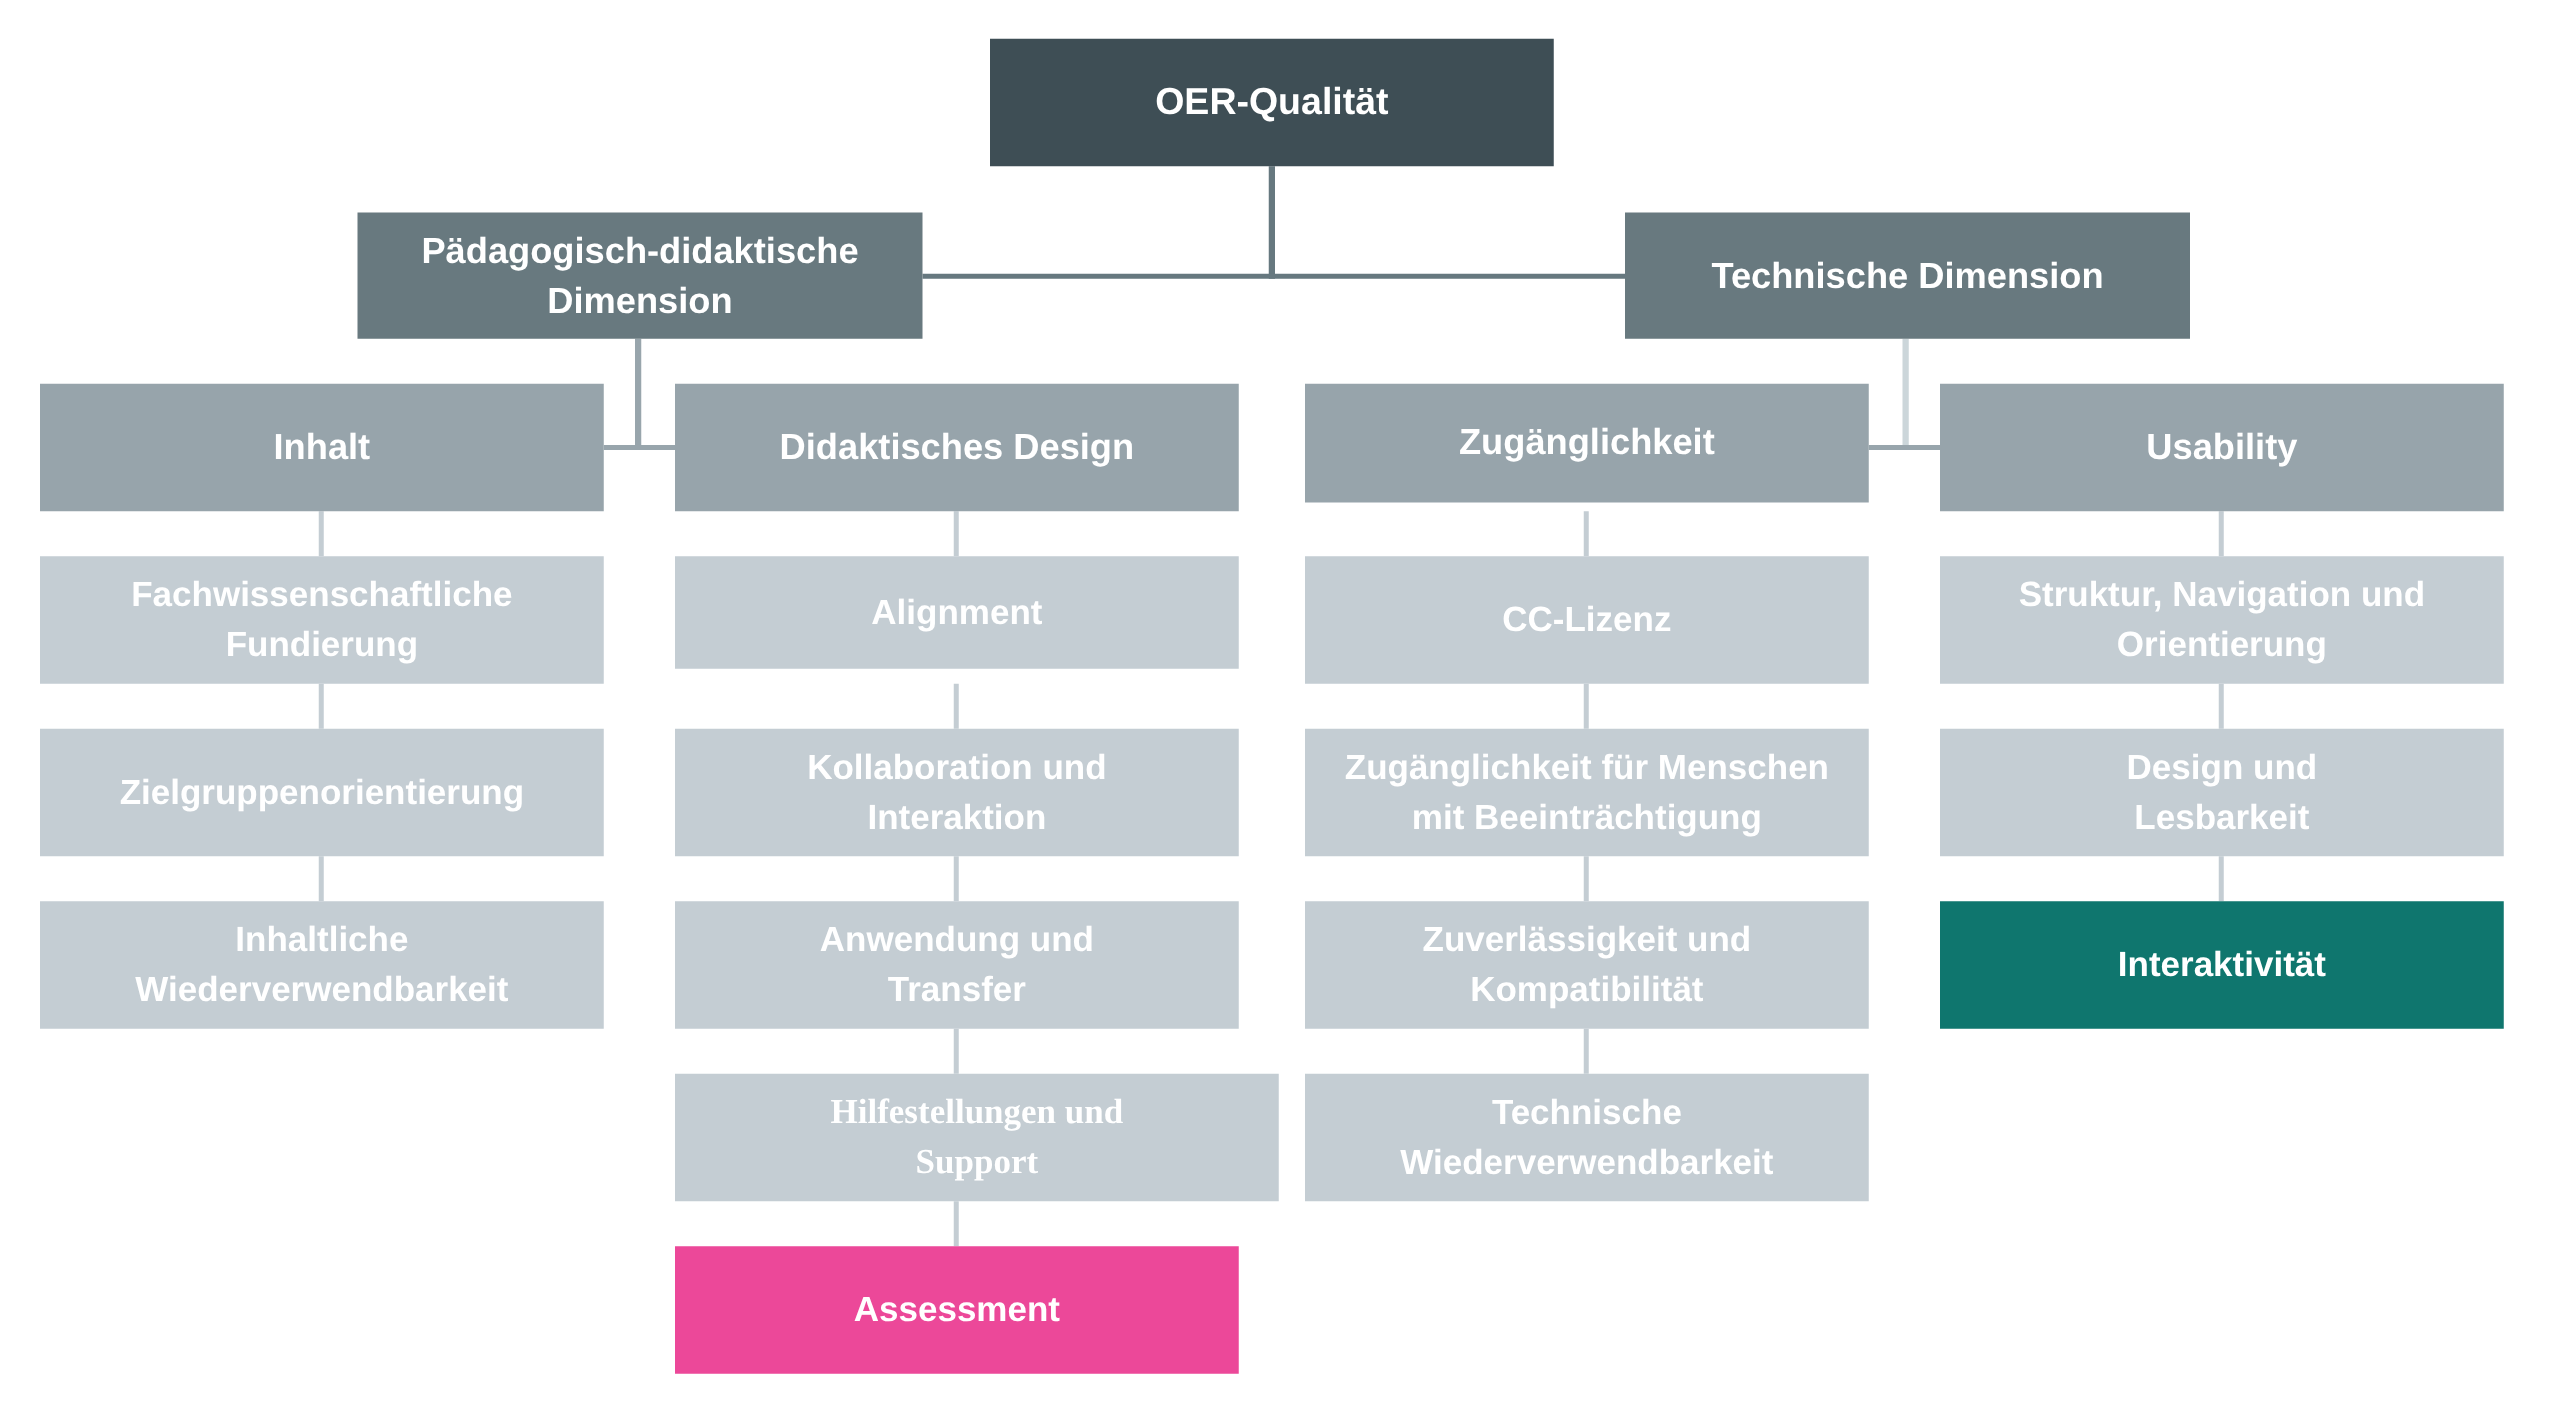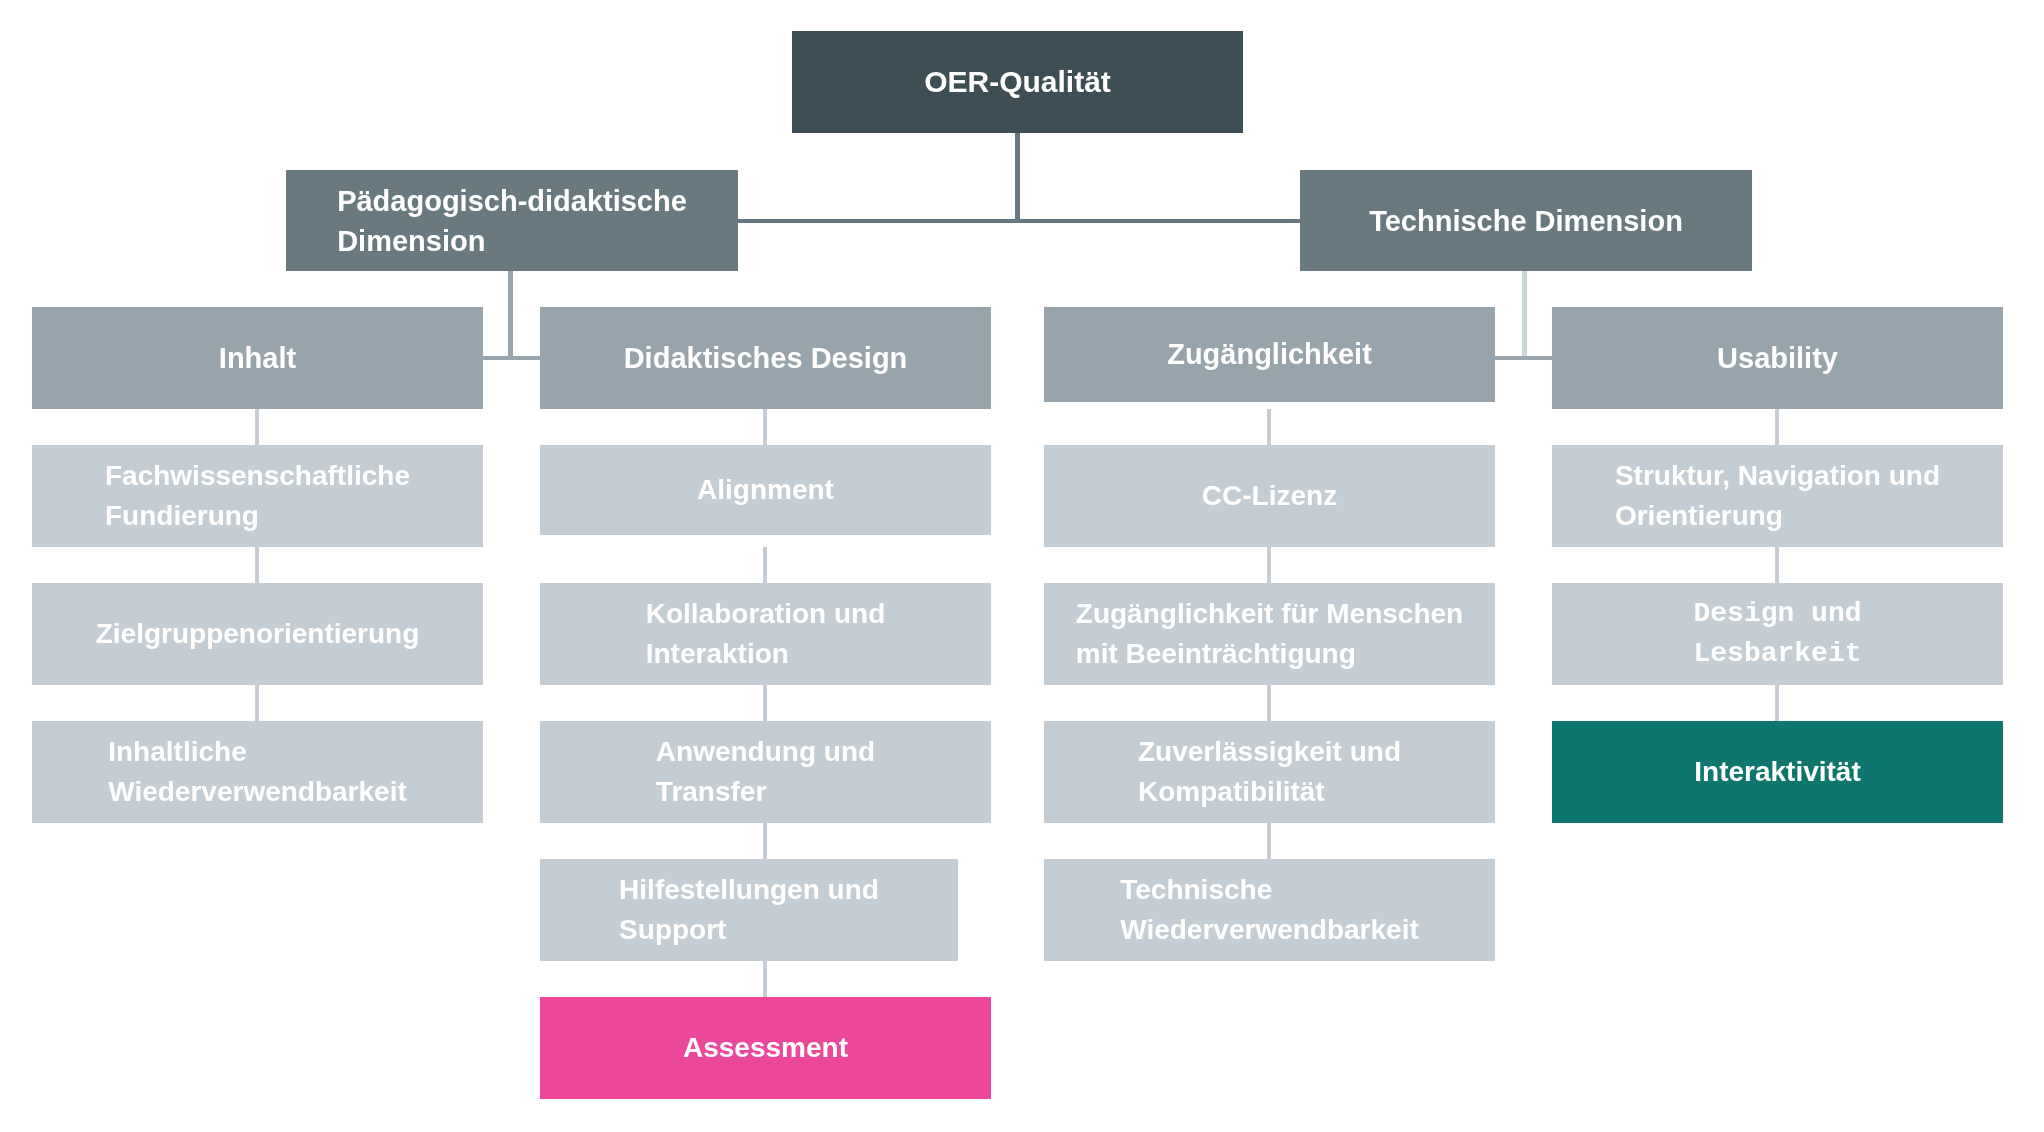--- a/index.html
+++ b/index.html
@@ -10,20 +10,21 @@
     background: #ffffff;
     overflow: hidden;
     font-family: "Liberation Sans", sans-serif;
   }
   .conn { position: absolute; }
   .box {
     position: absolute;
     display: flex;
     align-items: center;
     justify-content: center;
+    text-align: center;
     color: #ffffff;
     font-weight: 700;
     white-space: pre-line;
     box-sizing: border-box;
     padding: 0 17px;
   }
   .lvl1 { font-size: 30px; }
   .lvl2 { font-size: 29px; line-height: 40px; }
   .lvl3 { font-size: 29px; }
   .lvl4 { font-size: 28px; line-height: 40px; }
@@ -76,31 +77,31 @@
 Fundierung</div>
   <div class="box lvl4" style="left: 32px; top: 583px; width: 451px; height: 102px; background-color: rgb(196, 205, 211); color: rgb(255, 255, 255);">Zielgruppenorientierung</div>
   <div class="box lvl4" style="left: 32px; top: 721px; width: 451px; height: 102px; background-color: rgb(196, 205, 211); color: rgb(255, 255, 255);">Inhaltliche
 Wiederverwendbarkeit</div>
 
   <div class="box lvl4" style="left: 540px; top: 445px; width: 451px; height: 90px; background-color: rgb(196, 205, 211); color: rgb(255, 255, 255);">Alignment</div>
   <div class="box lvl4" style="left: 540px; top: 583px; width: 451px; height: 102px; background-color: rgb(196, 205, 211); color: rgb(255, 255, 255);">Kollaboration und
 Interaktion</div>
   <div class="box lvl4" style="left: 540px; top: 721px; width: 451px; height: 102px; background-color: rgb(196, 205, 211); color: rgb(255, 255, 255);">Anwendung und
 Transfer</div>
-  <div class="box lvl4" style="left: 540px; top: 859px; width: 418px; height: 102px; background-color: rgb(196, 205, 211); color: rgb(255, 255, 255);">Hilfestellungen und
+  <div class="box lvl4" style="left: 540px; top: 859px; width: 483px; height: 102px; background-color: rgb(196, 205, 211); color: rgb(255, 255, 255); font-family: Liberation Serif, serif;">Hilfestellungen und
 Support</div>
   <div class="box lvl4" style="left: 540px; top: 997px; width: 451px; height: 102px; background-color: #ec4899; color: rgb(255, 255, 255);">Assessment</div>
 
   <div class="box lvl4" style="left: 1044px; top: 445px; width: 451px; height: 102px; background-color: rgb(196, 205, 211); color: rgb(255, 255, 255);">CC-Lizenz</div>
   <div class="box lvl4" style="left: 1044px; top: 583px; width: 451px; height: 102px; background-color: rgb(196, 205, 211); color: rgb(255, 255, 255);">Zugänglichkeit für Menschen
 mit Beeinträchtigung</div>
   <div class="box lvl4" style="left: 1044px; top: 721px; width: 451px; height: 102px; background-color: rgb(196, 205, 211); color: rgb(255, 255, 255);">Zuverlässigkeit und
 Kompatibilität</div>
   <div class="box lvl4" style="left: 1044px; top: 859px; width: 451px; height: 102px; background-color: rgb(196, 205, 211); color: rgb(255, 255, 255);">Technische
 Wiederverwendbarkeit</div>
 
   <div class="box lvl4" style="left: 1552px; top: 445px; width: 451px; height: 102px; background-color: rgb(196, 205, 211); color: rgb(255, 255, 255);">Struktur, Navigation und
 Orientierung</div>
-  <div class="box lvl4" style="left: 1552px; top: 583px; width: 451px; height: 102px; background-color: rgb(196, 205, 211); color: rgb(255, 255, 255); font-family: Liberation Mono, monospace;">Design und
+  <div class="box lvl4" style="left: 1552px; top: 583px; width: 451px; height: 102px; background-color: rgb(196, 205, 211); color: rgb(255, 255, 255);">Design und
 Lesbarkeit</div>
   <div class="box lvl4" style="left: 1552px; top: 721px; width: 451px; height: 102px; background-color: #0f766e; color: rgb(255, 255, 255);">Interaktivität</div>
 
 </div>
 
 </body></html>

